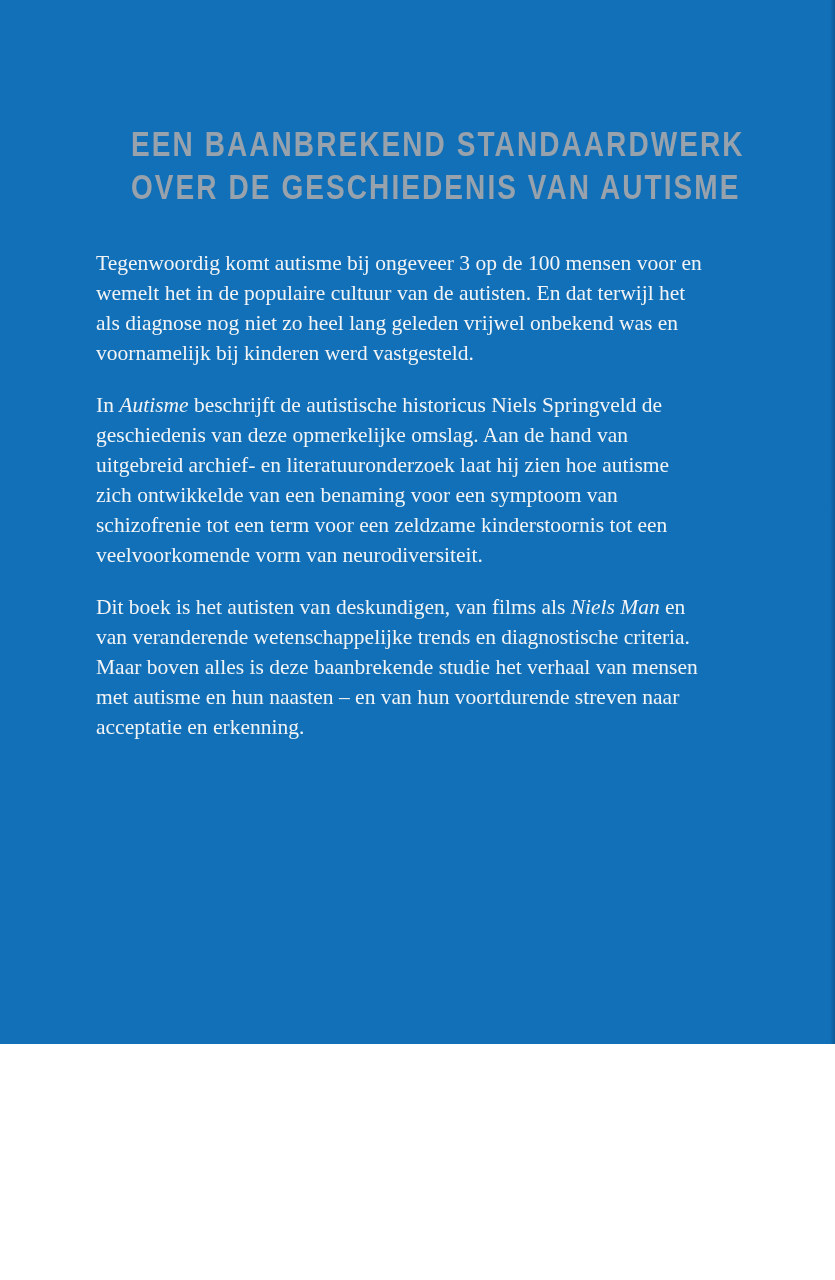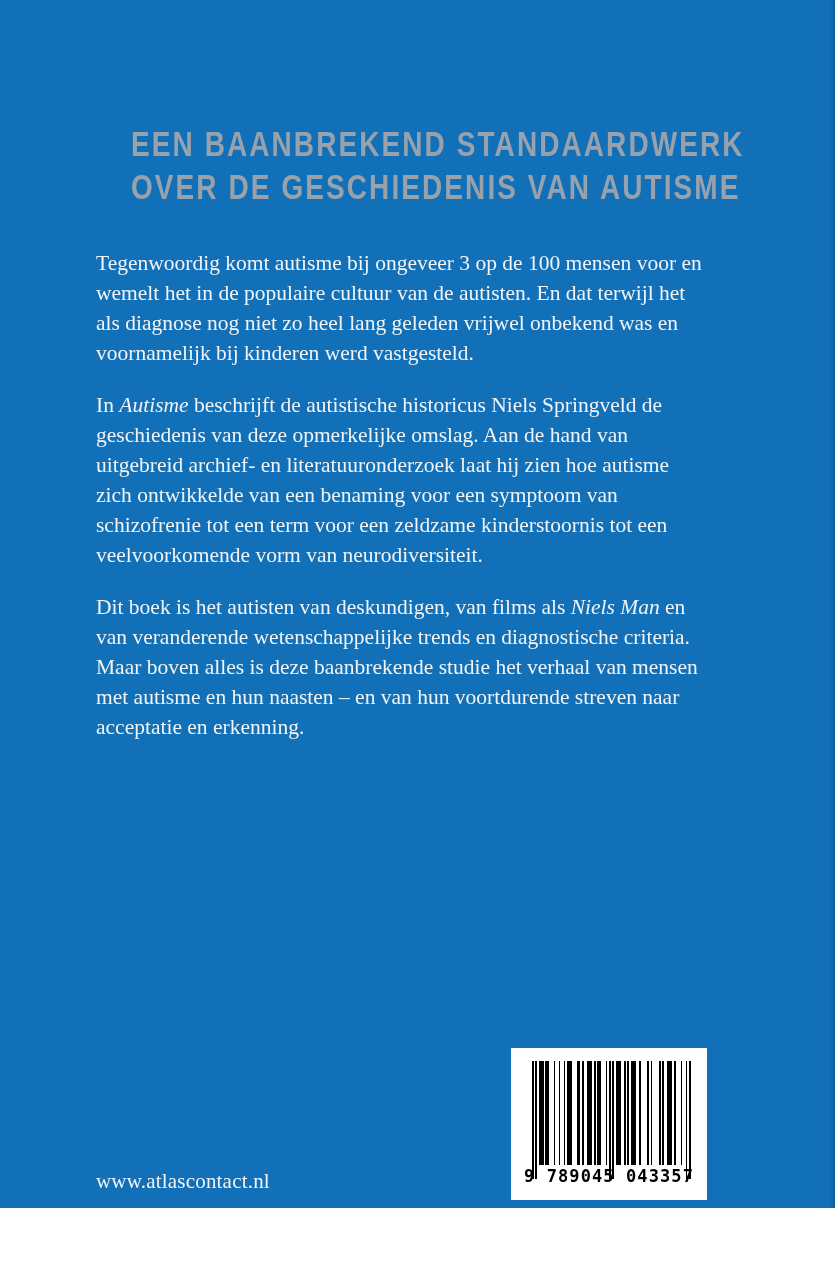--- a/index.html
+++ b/index.html
@@ -9,21 +9,21 @@
   body {
     width: 835px;
     height: 1280px;
     overflow: hidden;
     font-family: "Liberation Serif", serif;
   }
 
   .cover {
     position: relative;
     width: 835px;
-    height: 1208px;
+    height: 1044px;
     background: #1170b8;
     box-sizing: border-box;
     overflow: hidden;
   }
 
   
   .edge-shadow {
     position: absolute;
     top: 0;
     right: 0;

